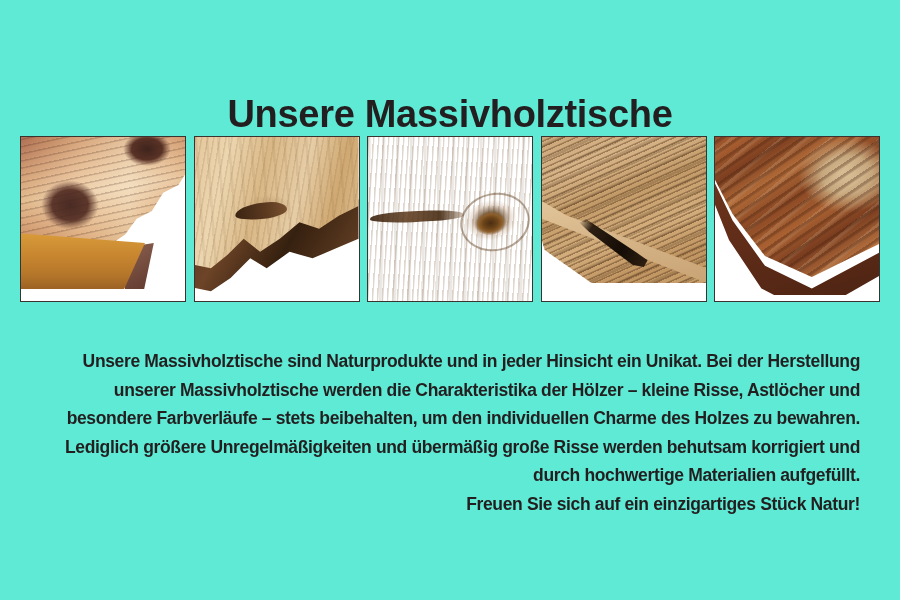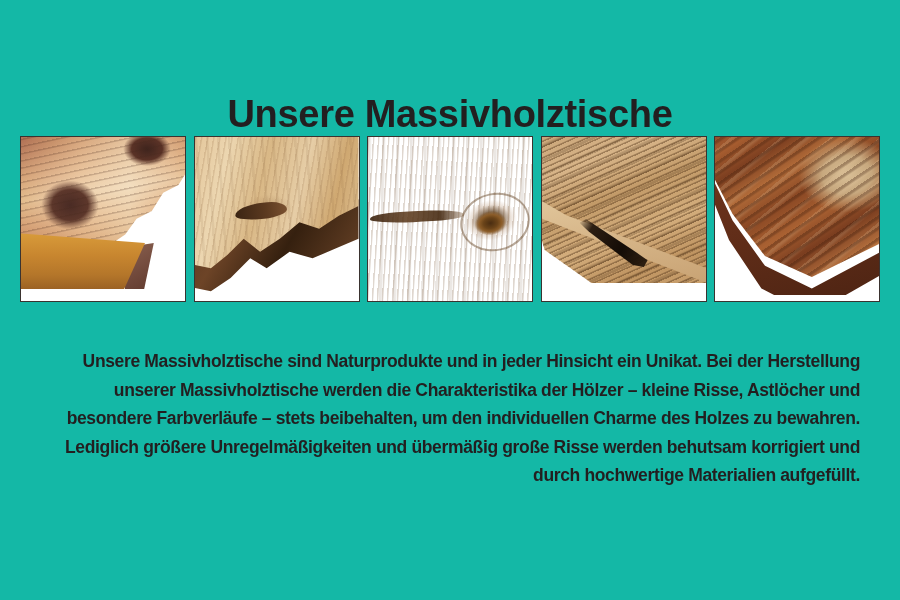--- a/index.html
+++ b/index.html
@@ -12,21 +12,21 @@
     height: 600px;
     font-family: "Liberation Sans", sans-serif;
     position: relative;
     overflow: hidden;
   }
 
   .page {
     width: 900px;
     height: 600px;
     position: relative;
-    background: #14b8a6;
+    background: #5eead4;
   }
 
   
   .title {
     position: absolute;
     top: 68px;
     left: 0;
     width: 900px;
     text-align: center;
     font-size: 38px;
@@ -290,15 +290,16 @@
         <div class="p5-edge"></div>
         <div class="p5-top"></div>
         <div class="p5-fig"></div>
       </div>
     </div>
 
   </div>
 
   <div class="body-copy">
     <p class="para-main">Unsere Massivholztische sind Naturprodukte und in jeder Hinsicht ein Unikat. Bei der Herstellung unserer Massivholztische werden die Charakteristika der Hölzer – kleine Risse, Astlöcher und besondere Farbverläufe – stets beibehalten, um den individuellen Charme des Holzes zu bewahren. Lediglich größere Unregelmäßigkeiten und übermäßig große Risse werden behutsam korrigiert und durch hochwertige Materialien aufgefüllt.</p>
+    <p class="para-closing">Freuen Sie sich auf ein einzigartiges Stück Natur!</p>
   </div>
 
 </div>
 
 </body></html>

